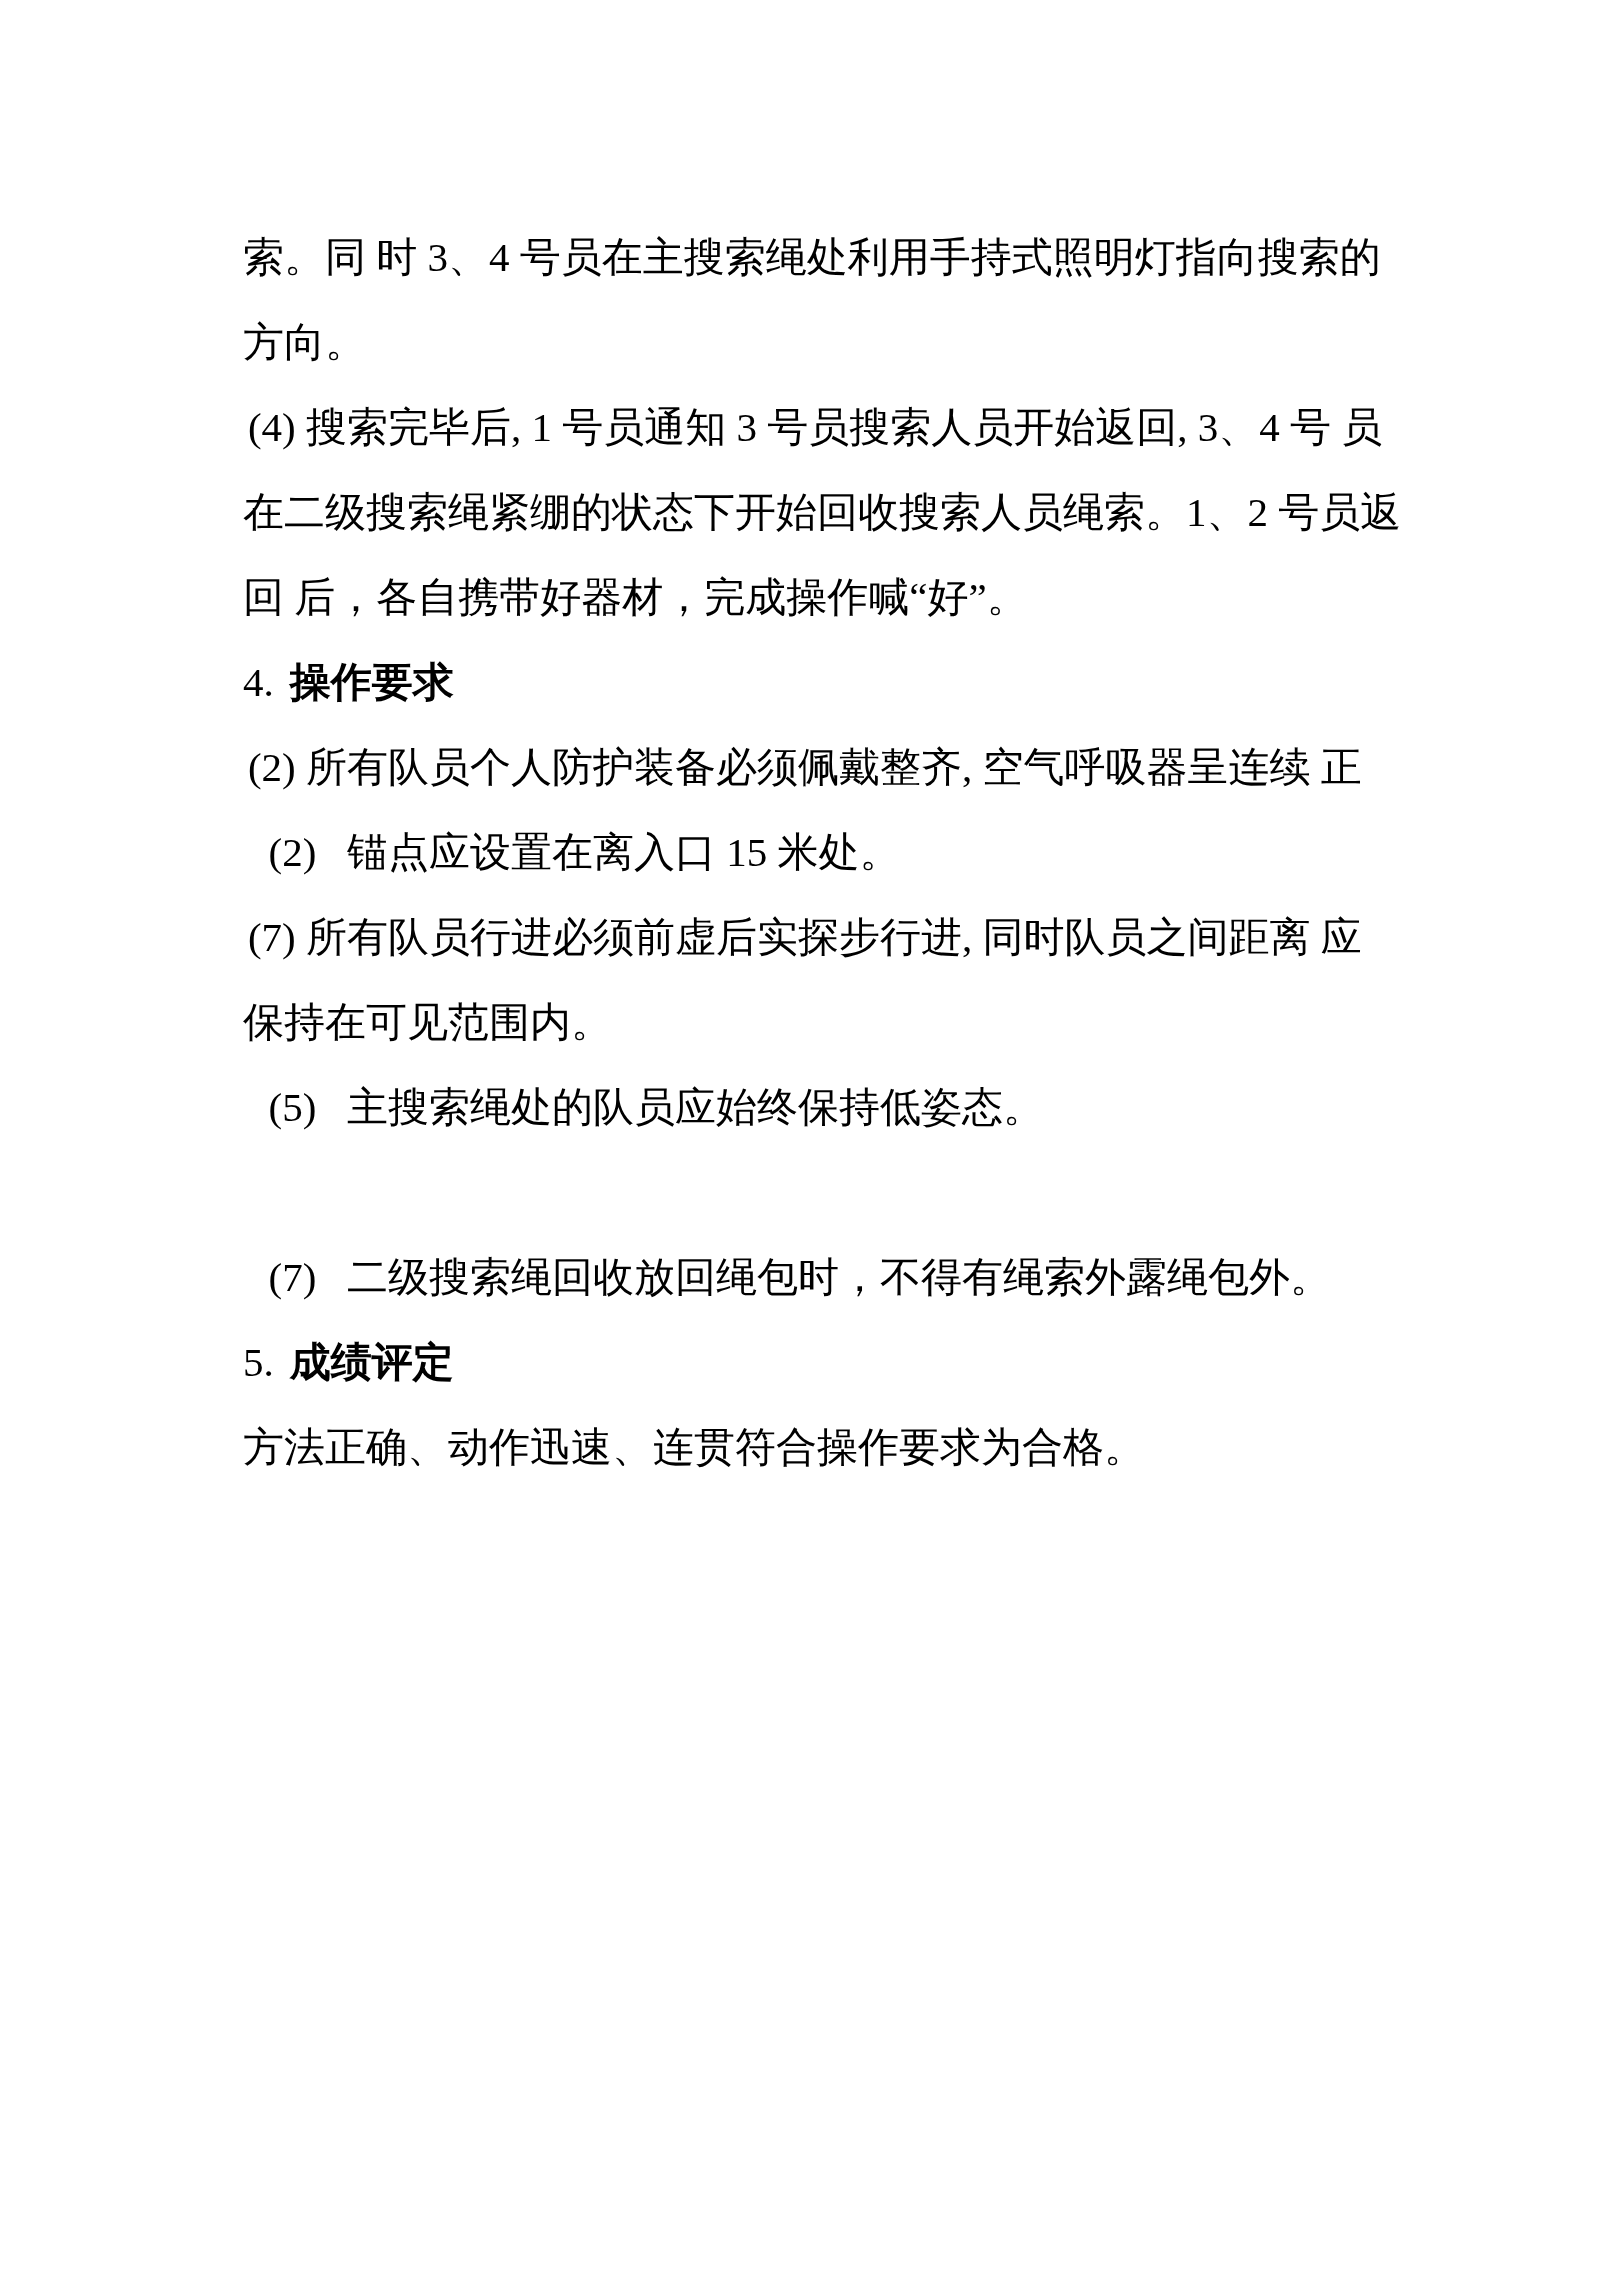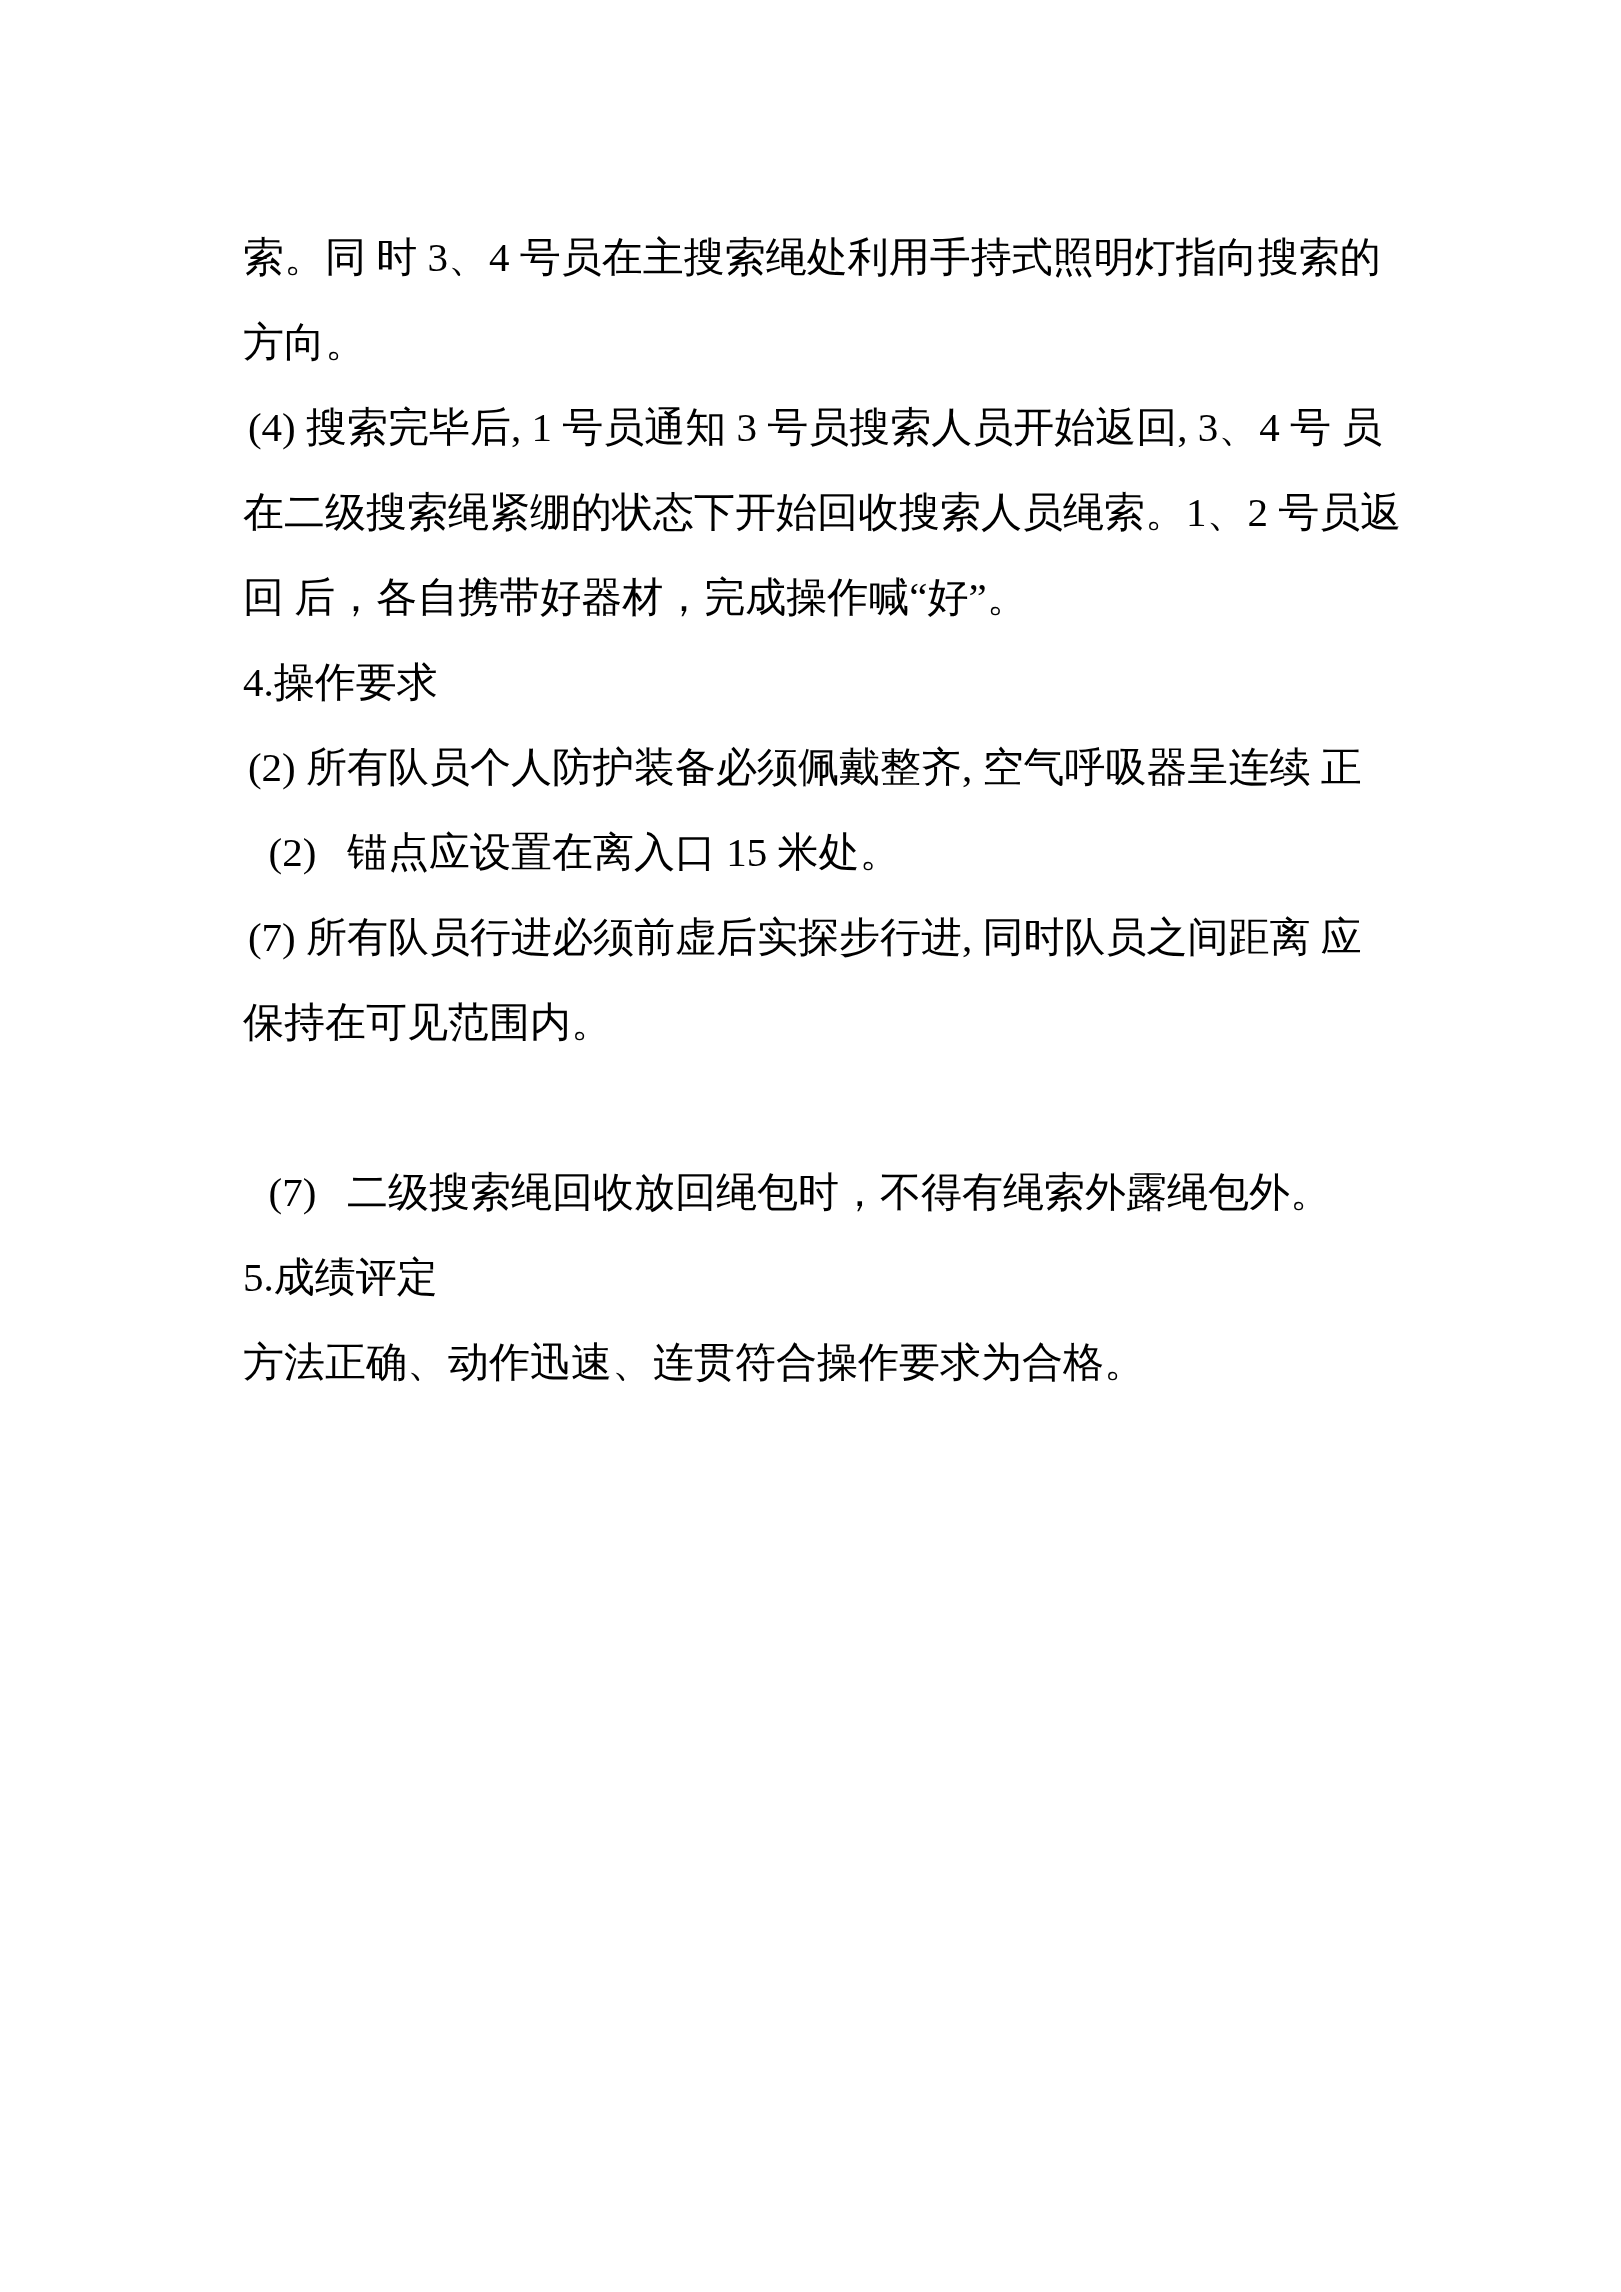--- a/index.html
+++ b/index.html
@@ -30,37 +30,39 @@
     color: #000000;
   }
   .doc-line.p1 { padding-left: 4.9px; }
   .doc-line.p2 { padding-left: 25.5px; }
   .doc-line.blank { }
   .doc-line.heading .hnum {
     font-family: "Liberation Serif", serif;
     font-weight: 400;
   }
   .doc-line.heading .htitle {
-    font-weight: 400;
+    font-weight: 700;
+    margin-left: 16px;
   }
 </style>
 </head>
 <body>
 
 <div class="page">
   <div class="text-block">
       <div class="doc-line body">索。同 时 3、4 号员在主搜索绳处利用手持式照明灯指向搜索的</div>
       <div class="doc-line body">方向。</div>
       <div class="doc-line p1">(4) 搜索完毕后, 1 号员通知 3 号员搜索人员开始返回, 3、4 号 员</div>
       <div class="doc-line body">在二级搜索绳紧绷的状态下开始回收搜索人员绳索。1、2 号员返</div>
       <div class="doc-line body">回 后，各自携带好器材，完成操作喊“好”。</div>
       <div class="doc-line heading"><span class="hnum">4.</span><span class="htitle">操作要求</span></div>
       <div class="doc-line p1">(2) 所有队员个人防护装备必须佩戴整齐, 空气呼吸器呈连续 正</div>
       <div class="doc-line p2">(2)   锚点应设置在离入口 15 米处。</div>
       <div class="doc-line p1">(7) 所有队员行进必须前虚后实探步行进, 同时队员之间距离 应</div>
       <div class="doc-line body">保持在可见范围内。</div>
+      <div class="doc-line p2">(5)   主搜索绳处的队员应始终保持低姿态。</div>
       <div class="doc-line blank"></div>
       <div class="doc-line p2">(7)   二级搜索绳回收放回绳包时，不得有绳索外露绳包外。</div>
       <div class="doc-line heading"><span class="hnum">5.</span><span class="htitle">成绩评定</span></div>
       <div class="doc-line body">方法正确、动作迅速、连贯符合操作要求为合格。</div>
     </div>
 </div>
 
 
 </body></html>

